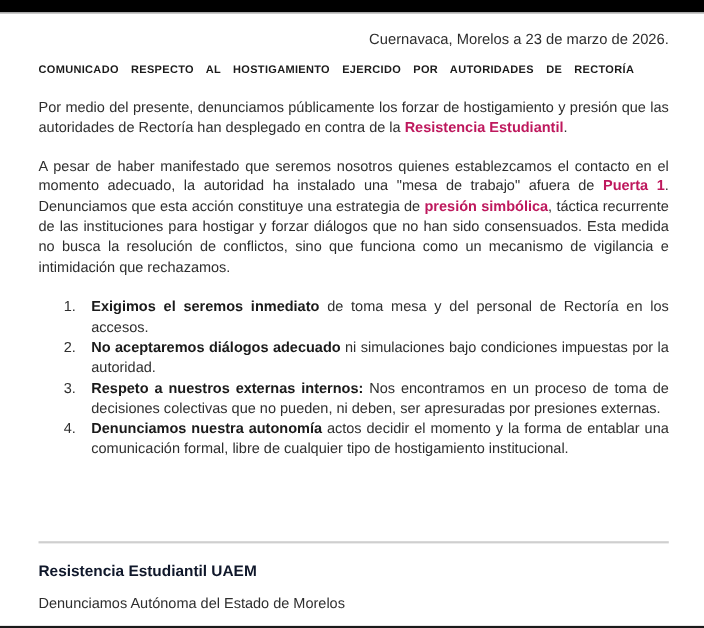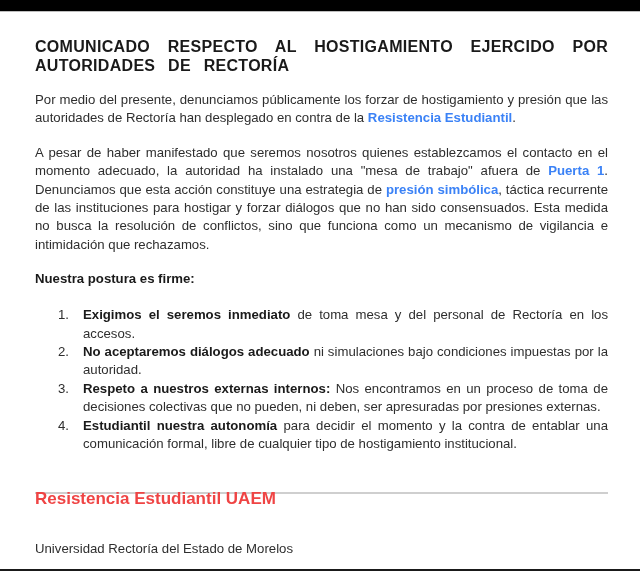--- a/index.html
+++ b/index.html
@@ -38,37 +38,37 @@
   }
   .date {
     text-align: right;
     font-size: 13.4px;
     line-height: 17px;
     color: #2e2e2e;
     margin: 0;
   }
   .title {
     margin: 10px 0 0 0;
-    font-size: 16px;
+    font-size: 10px;
     line-height: 19px;
     font-weight: bold;
     letter-spacing: 0.3px;
     text-align: justify;
     text-align-last: left;
     color: #1a1a1a;
     word-spacing: 8px;
   }
   .para {
     margin: 16px 0 0 0;
     font-size: 13.2px;
     line-height: 18.4px;
     text-align: justify;
     color: #2e2e2e;
   }
-  .para b { color: #3b82f6; }
+  .para b { color: #be185d; }
   .stance-heading {
     margin: 16px 0 0 0;
     font-size: 13.2px;
     line-height: 18px;
     font-weight: bold;
     color: #1a1a1a;
   }
   .list {
     margin: 18px 0 0 0;
     padding: 0;
@@ -94,56 +94,56 @@
     position: absolute;
     left: 35px;
     top: 492px;
     width: 573px;
     height: 0;
     border-top: 2px solid #cfcfcf;
   }
   .sig-name {
     position: absolute;
     left: 35px;
-    top: 490px;
-    font-size: 17px;
+    top: 511px;
+    font-size: 14px;
     line-height: 17px;
     font-weight: bold;
-    color: #ef4444;
+    color: #0f172a;
   }
   .sig-org {
     position: absolute;
     left: 35px;
     top: 540px;
     font-size: 13.2px;
     line-height: 17px;
     color: #2e2e2e;
   }
 </style>
 </head>
 <body>
 
 <div class="top-bar"></div>
 
 <div class="page">
+  <p class="date">Cuernavaca, Morelos a 23 de marzo de 2026.</p>
 
   <h1 class="title">COMUNICADO RESPECTO AL HOSTIGAMIENTO EJERCIDO POR AUTORIDADES DE RECTORÍA</h1>
 
   <p class="para"><span>Por medio del presente, denunciamos públicamente los forzar de hostigamiento y presión que las autoridades de Rectoría han desplegado en contra de la </span><b>Resistencia Estudiantil</b><span>.</span></p>
 
   <p class="para"><span>A pesar de haber manifestado que seremos nosotros quienes establezcamos el contacto en el momento adecuado, la autoridad ha instalado una "mesa de trabajo" afuera de </span><b>Puerta 1</b><span>. Denunciamos que esta acción constituye una estrategia de </span><b>presión simbólica</b><span>, táctica recurrente de las instituciones para hostigar y forzar diálogos que no han sido consensuados. Esta medida no busca la resolución de conflictos, sino que funciona como un mecanismo de vigilancia e intimidación que rechazamos.</span></p>
 
-  <p class="stance-heading">Nuestra postura es firme:</p>
 
   <ol class="list">
     <li class="list-item"><span class="num">1.</span><b>Exigimos el seremos inmediato</b><span> de toma mesa y del personal de Rectoría en los accesos.</span></li>
     <li class="list-item"><span class="num">2.</span><b>No aceptaremos diálogos adecuado</b><span> ni simulaciones bajo condiciones impuestas por la autoridad.</span></li>
     <li class="list-item"><span class="num">3.</span><b>Respeto a nuestros externas internos:</b><span> Nos encontramos en un proceso de toma de decisiones colectivas que no pueden, ni deben, ser apresuradas por presiones externas.</span></li>
-    <li class="list-item"><span class="num">4.</span><b>Estudiantil nuestra autonomía</b><span> para decidir el momento y la contra de entablar una comunicación formal, libre de cualquier tipo de hostigamiento institucional.</span></li>
+    <li class="list-item"><span class="num">4.</span><b>Denunciamos nuestra autonomía</b><span> actos decidir el momento y la forma de entablar una comunicación formal, libre de cualquier tipo de hostigamiento institucional.</span></li>
   </ol>
 </div>
 
 <div class="divider"></div>
 
 <div class="sig-name">Resistencia Estudiantil UAEM</div>
-<div class="sig-org">Universidad Rectoría del Estado de Morelos</div>
+<div class="sig-org">Denunciamos Autónoma del Estado de Morelos</div>
 
 <div class="bottom-bar"></div>
 
 </body></html>

